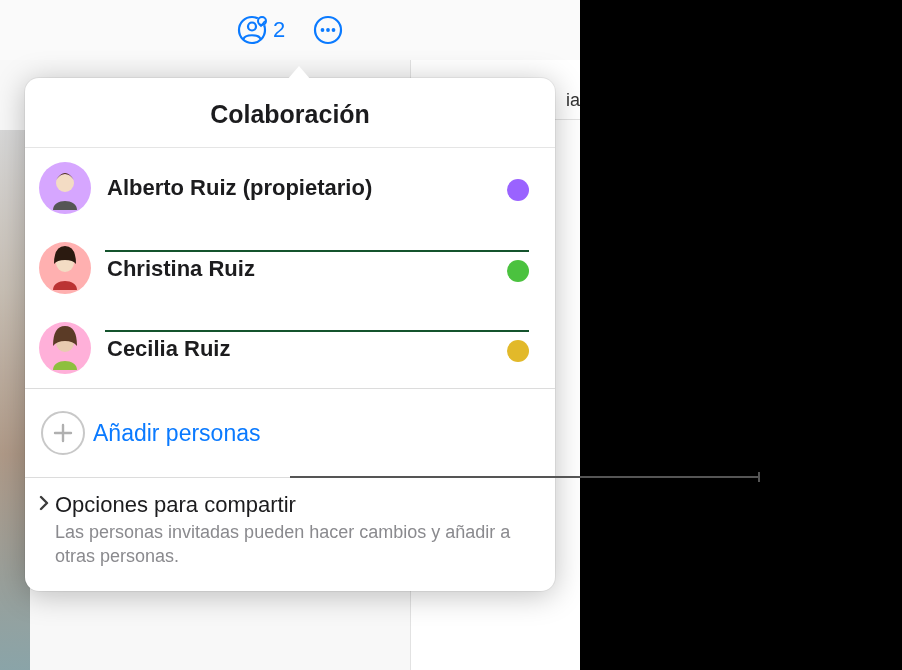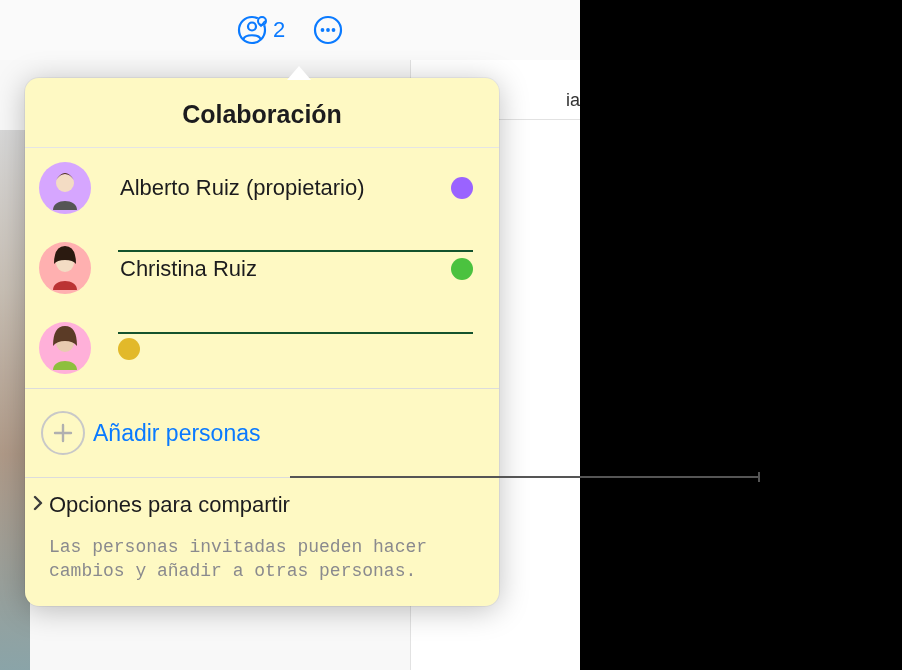--- a/index.html
+++ b/index.html
@@ -73,22 +73,22 @@
       font-weight: 500;
       cursor: pointer;
     }
     .icon-svg {
       display: block;
     }
     .popover {
       position: absolute;
       left: 25px;
       top: 78px;
-      width: 474px;
-      background: #fef9c3;
+      width: 530px;
+      background: #ffffff;
       border-radius: 14px;
       box-shadow: 0 4px 30px rgba(0,0,0,0.25), 0 0 0 1px rgba(0,0,0,0.05);
     }
     .popover-arrow {
       position: absolute;
       top: -12px;
       left: 262px;
       width: 24px;
       height: 14px;
     }
@@ -107,24 +107,25 @@
       display: flex;
       align-items: center;
       padding: 14px 26px 14px 14px;
       cursor: pointer;
     }
     .collab-row + .collab-row .row-inner {
       border-top: 2px solid #14532d;
     }
     .row-inner {
       display: flex;
-      align-items: center;
+      align-items: flex-end;
       flex: 1;
       padding: 4px 0 4px 0;
-      margin-left: 27px;
+      margin-left: 14px;
+      font-weight: bold;
     }
     .avatar {
       width: 52px;
       height: 52px;
       border-radius: 50%;
       flex-shrink: 0;
       display:flex;
       align-items:center;
       justify-content:center;
     }
@@ -161,43 +162,42 @@
       justify-content: center;
       color: #b0b0b0;
       flex-shrink: 0;
     }
     .add-label {
       font-size: 23px;
       color: #0a7aff;
       margin-left: 8px;
     }
     .share-options {
-      padding: 14px 26px 22px 4px;
+      padding: 14px 26px 22px 10px;
       border-top: 1px solid #dcdcdc;
       cursor: pointer;
     }
     .share-header {
       display: flex;
       align-items: center;
       gap: 2px;
     }
     .share-chevron {
       color: #3c3c3c;
     }
     .share-title {
       font-size: 22px;
       color: #1c1c1e;
     }
     .share-sub {
       font-size: 18px;
       color: #8a8a8e;
       line-height: 1.35;
-      margin-top: 17px;
+      margin-top: 2px;
       padding-left: 20px;
-      font-family: Liberation Mono, monospace;
     }
     .callout-line {
       position: absolute;
       top: 476px;
       left: 290px;
       width: 470px;
       height: 2px;
       background: #555;
     }
     .callout-line::after {
@@ -279,20 +279,21 @@
 
     <div class="collab-row">
       <div class="avatar" style="background:#ffb0d9;">
         <svg width="52" height="52" viewBox="0 0 52 52">
             <circle cx="26" cy="21" r="9" fill="#e8cbb0"></circle>
             <path d="M14 48 C14 36, 38 36, 38 48 Z" fill="#8dbf3e"></path>
             <path d="M14 24 q0 -20 12 -20 q12 0 12 20 q-4 -5 -12 -5 q-8 0 -12 5 Z" fill="#5b3b26"></path>
           </svg>
       </div>
       <div class="row-inner">
+        <div class="collab-name">Cecilia Ruiz</div>
         <div class="status-dot" style="background:#e2b92a;"></div>
       </div>
     </div>
 
   </div>
 
   <div class="section-divider"></div>
 
   <div class="add-row">
     <div class="add-icon">

